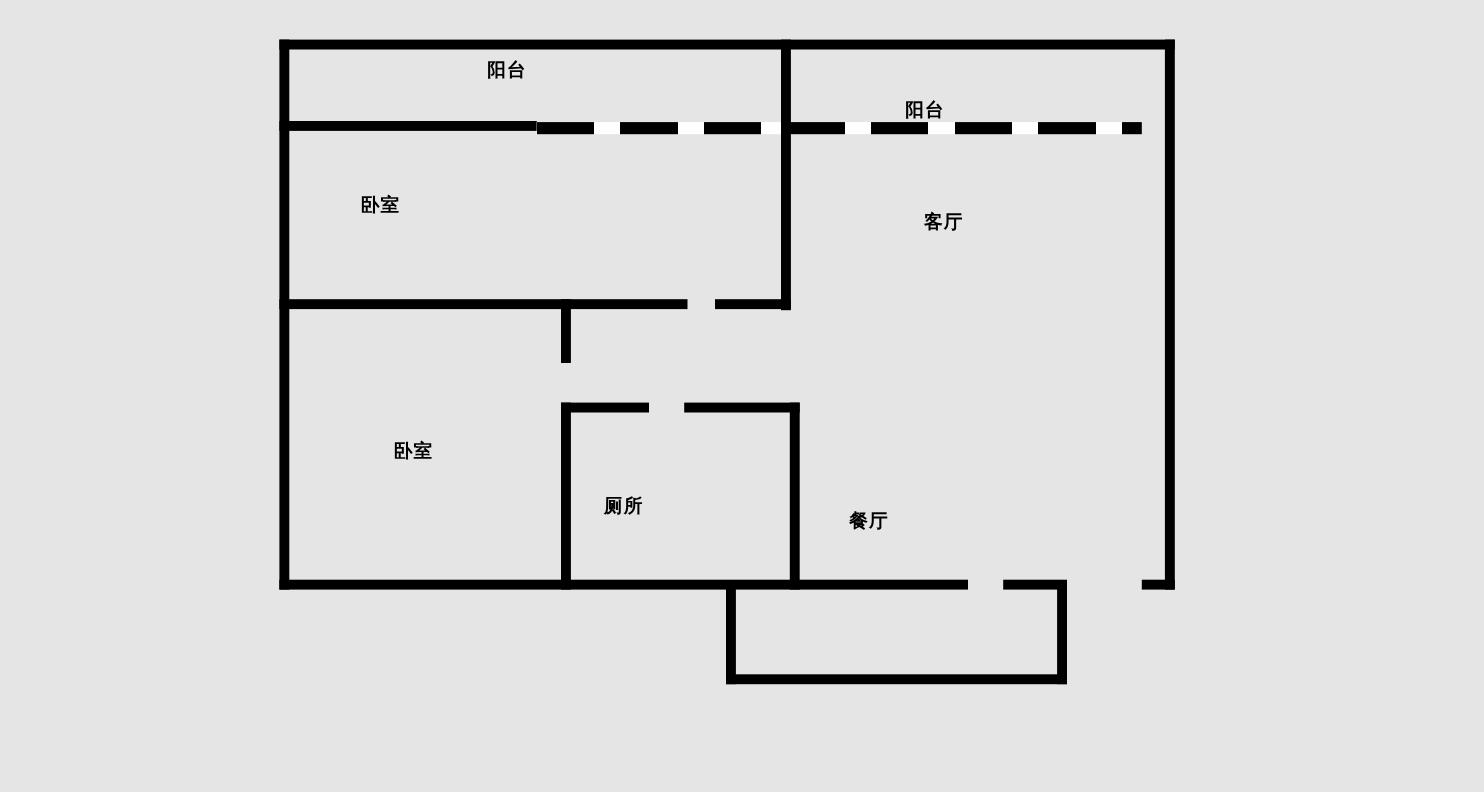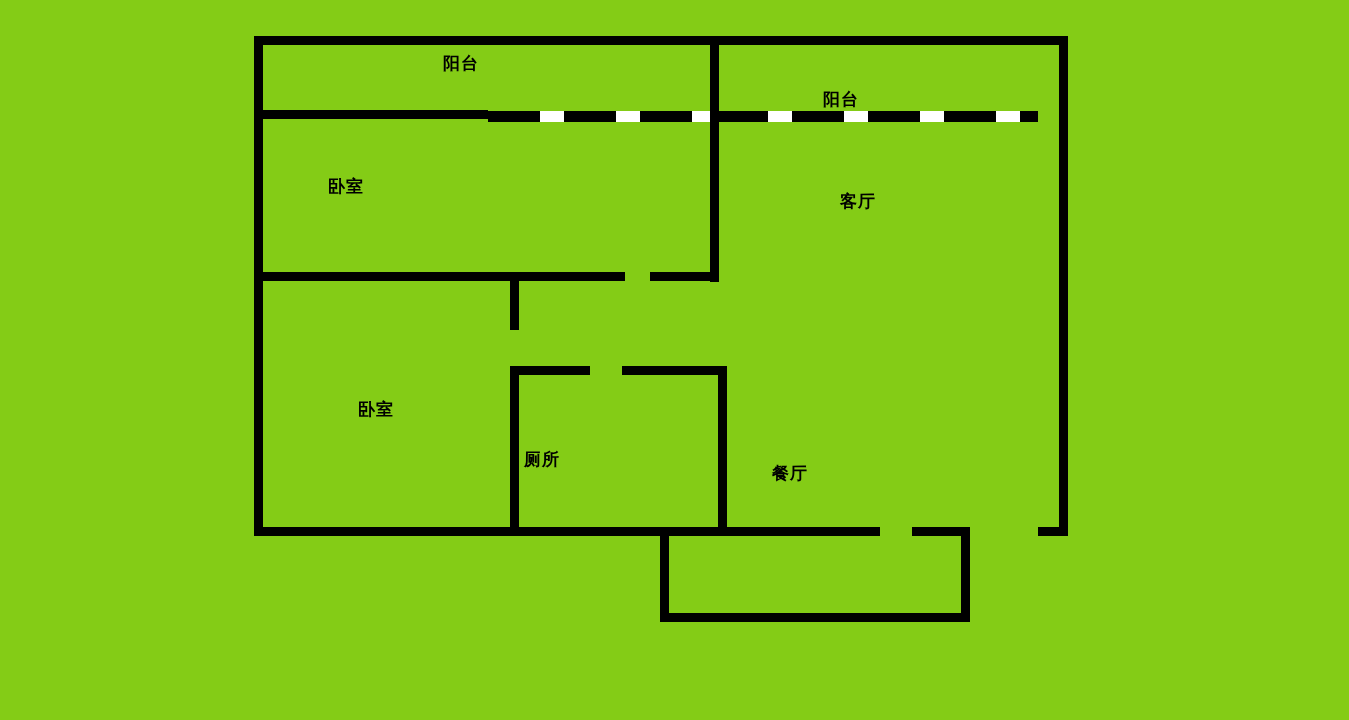--- a/index.html
+++ b/index.html
@@ -5,21 +5,21 @@
   html,body{
     margin:0;
     padding:0;
     background:#ffffff;
     font-family:"DejaVu Sans","Liberation Sans",sans-serif;
   }
   #canvas{
     position:relative;
     width:1349px;
     height:720px;
-    background:#84cc16;
+    background:#e5e5e5;
     overflow:hidden;
   }
   .wall{
     position:absolute;
     background:#000000;
   }
   .window-strip{
     position:absolute;
     height:11px;
     background:repeating-linear-gradient(
@@ -74,17 +74,17 @@
   <div class="room-label" style="left:443px;top:52px;">阳台</div>
 
   <div class="room-label" style="left:823px;top:88px;">阳台</div>
 
   <div class="room-label" style="left:328px;top:175px;">卧室</div>
 
   <div class="room-label" style="left:840px;top:190px;">客厅</div>
 
   <div class="room-label" style="left:358px;top:398px;">卧室</div>
 
-  <div class="room-label" style="left:524px;top:448px;font-family:Liberation Mono, monospace;">厕所</div>
+  <div class="room-label" style="left:549px;top:448px;font-family:Liberation Mono, monospace;">厕所</div>
 
   <div class="room-label" style="left:772px;top:462px;">餐厅</div>
 
 </div>
 
 </body></html>

